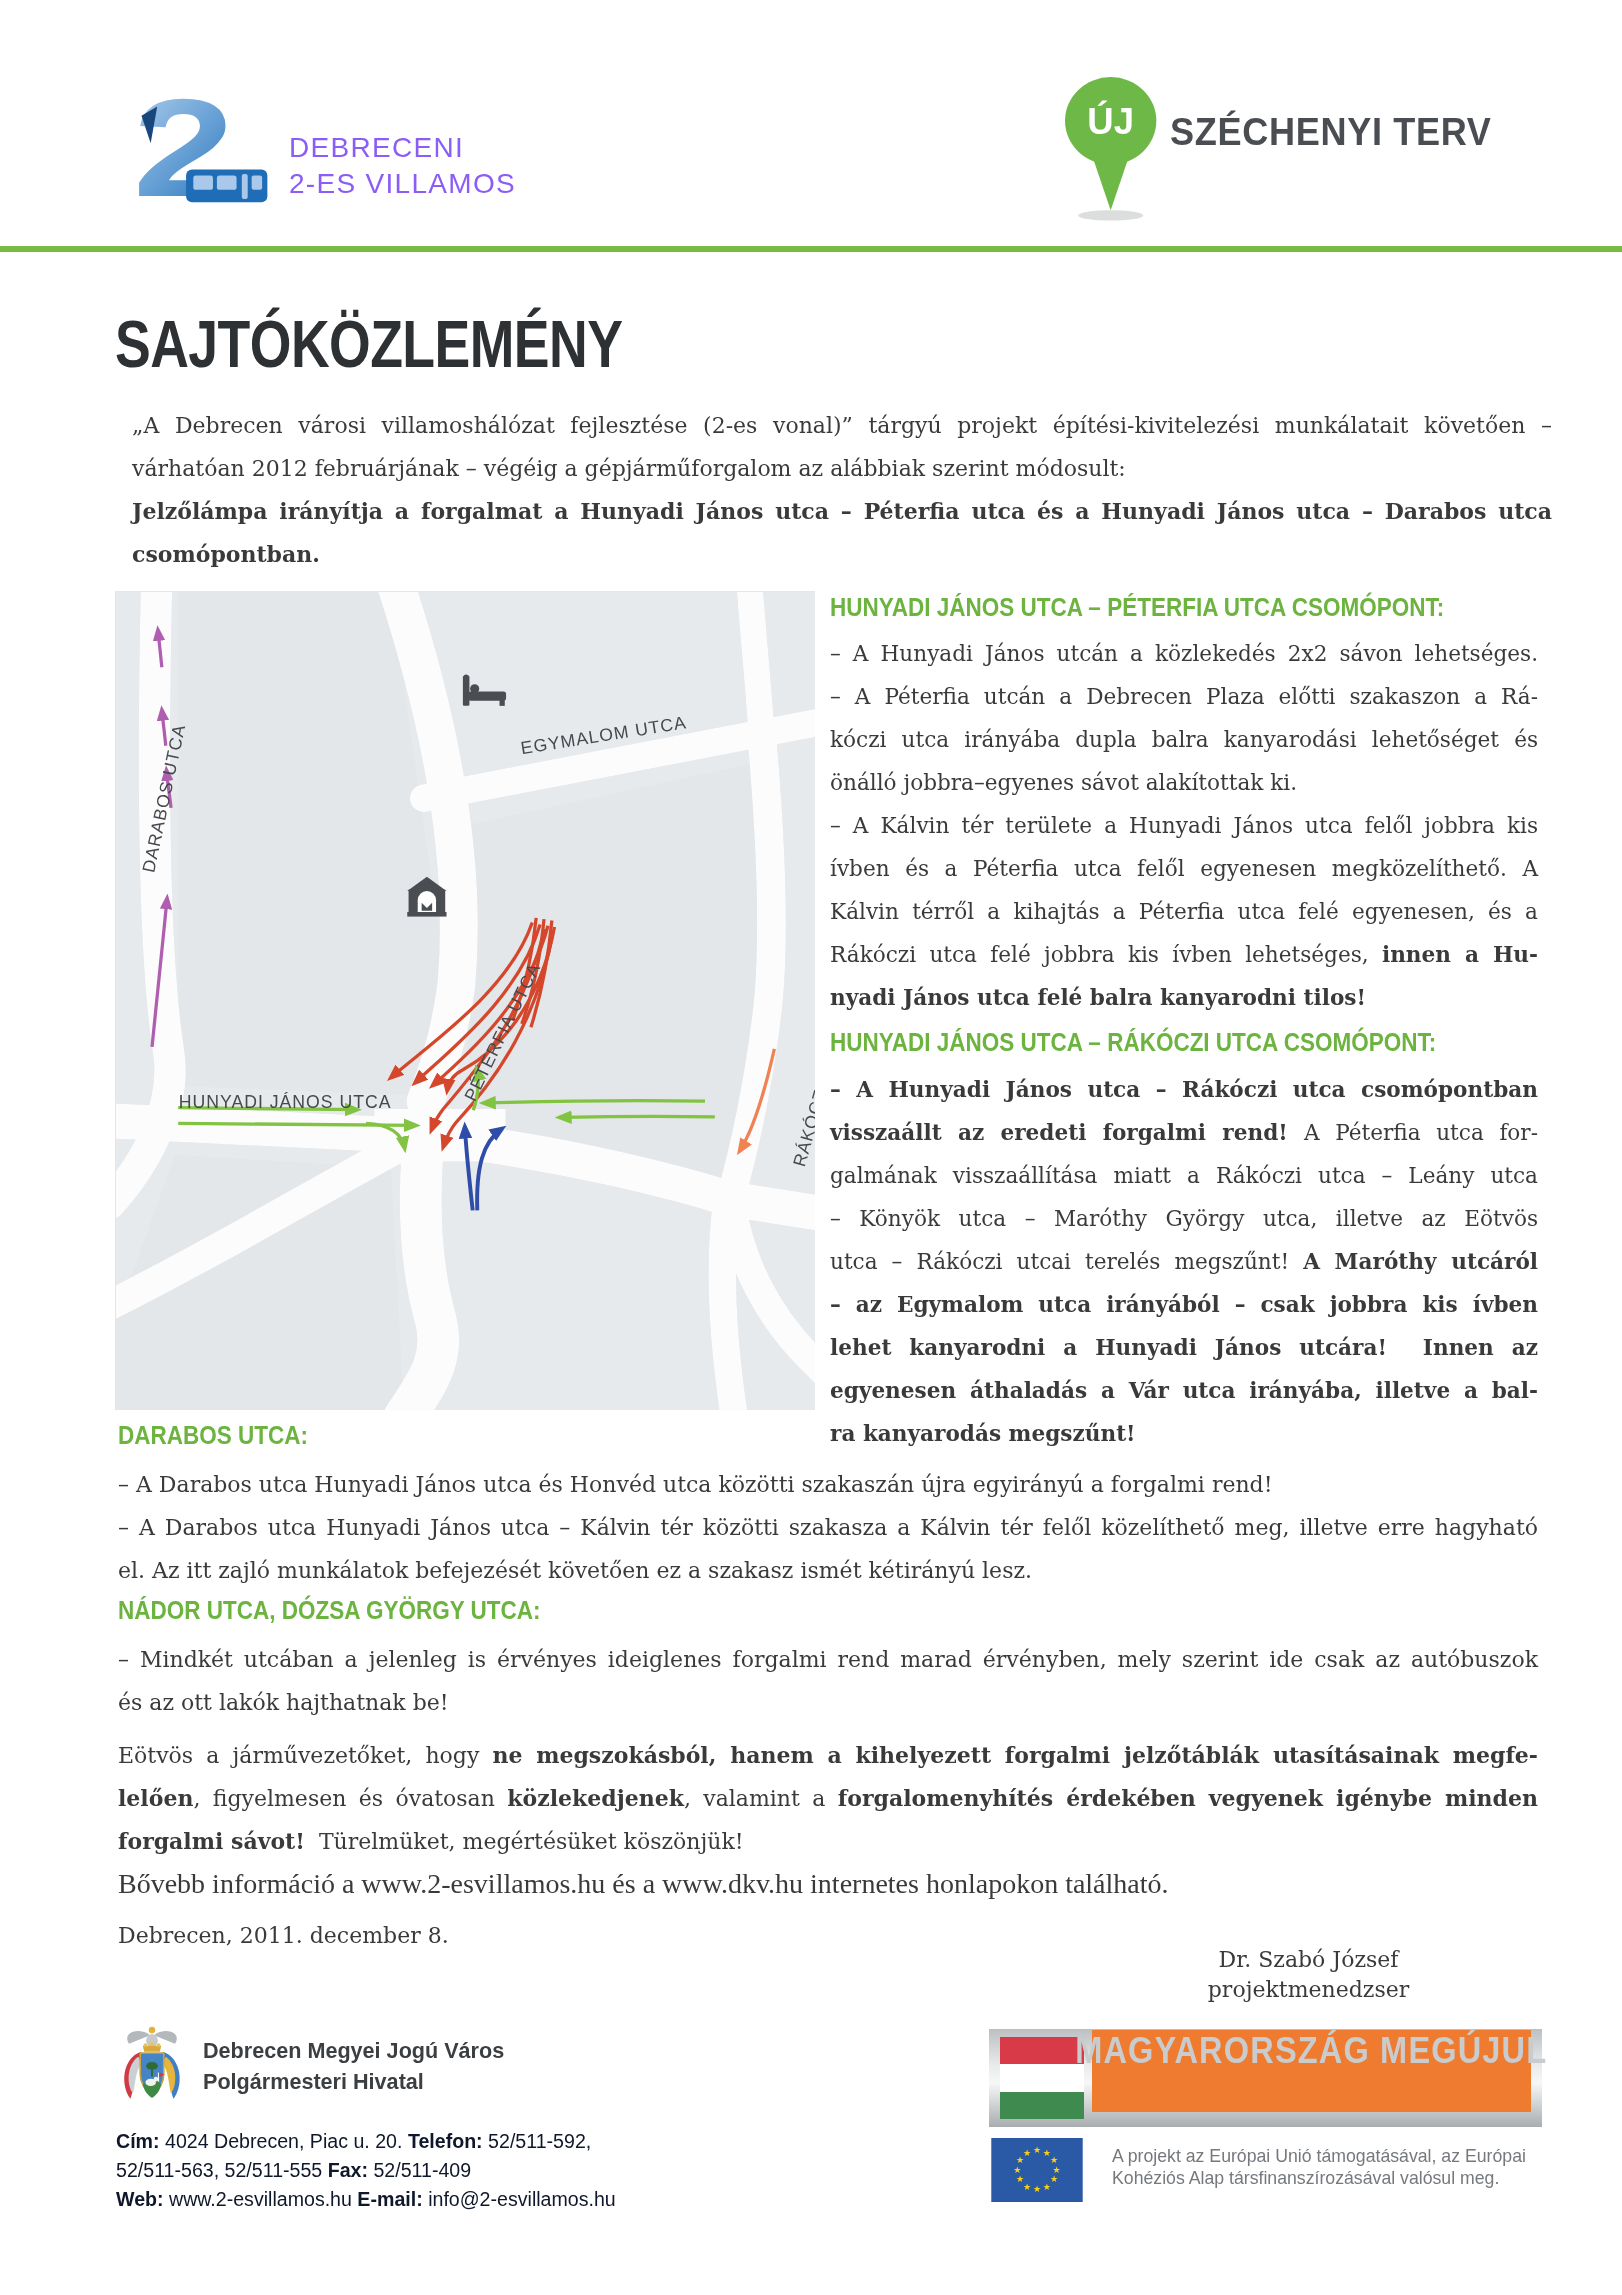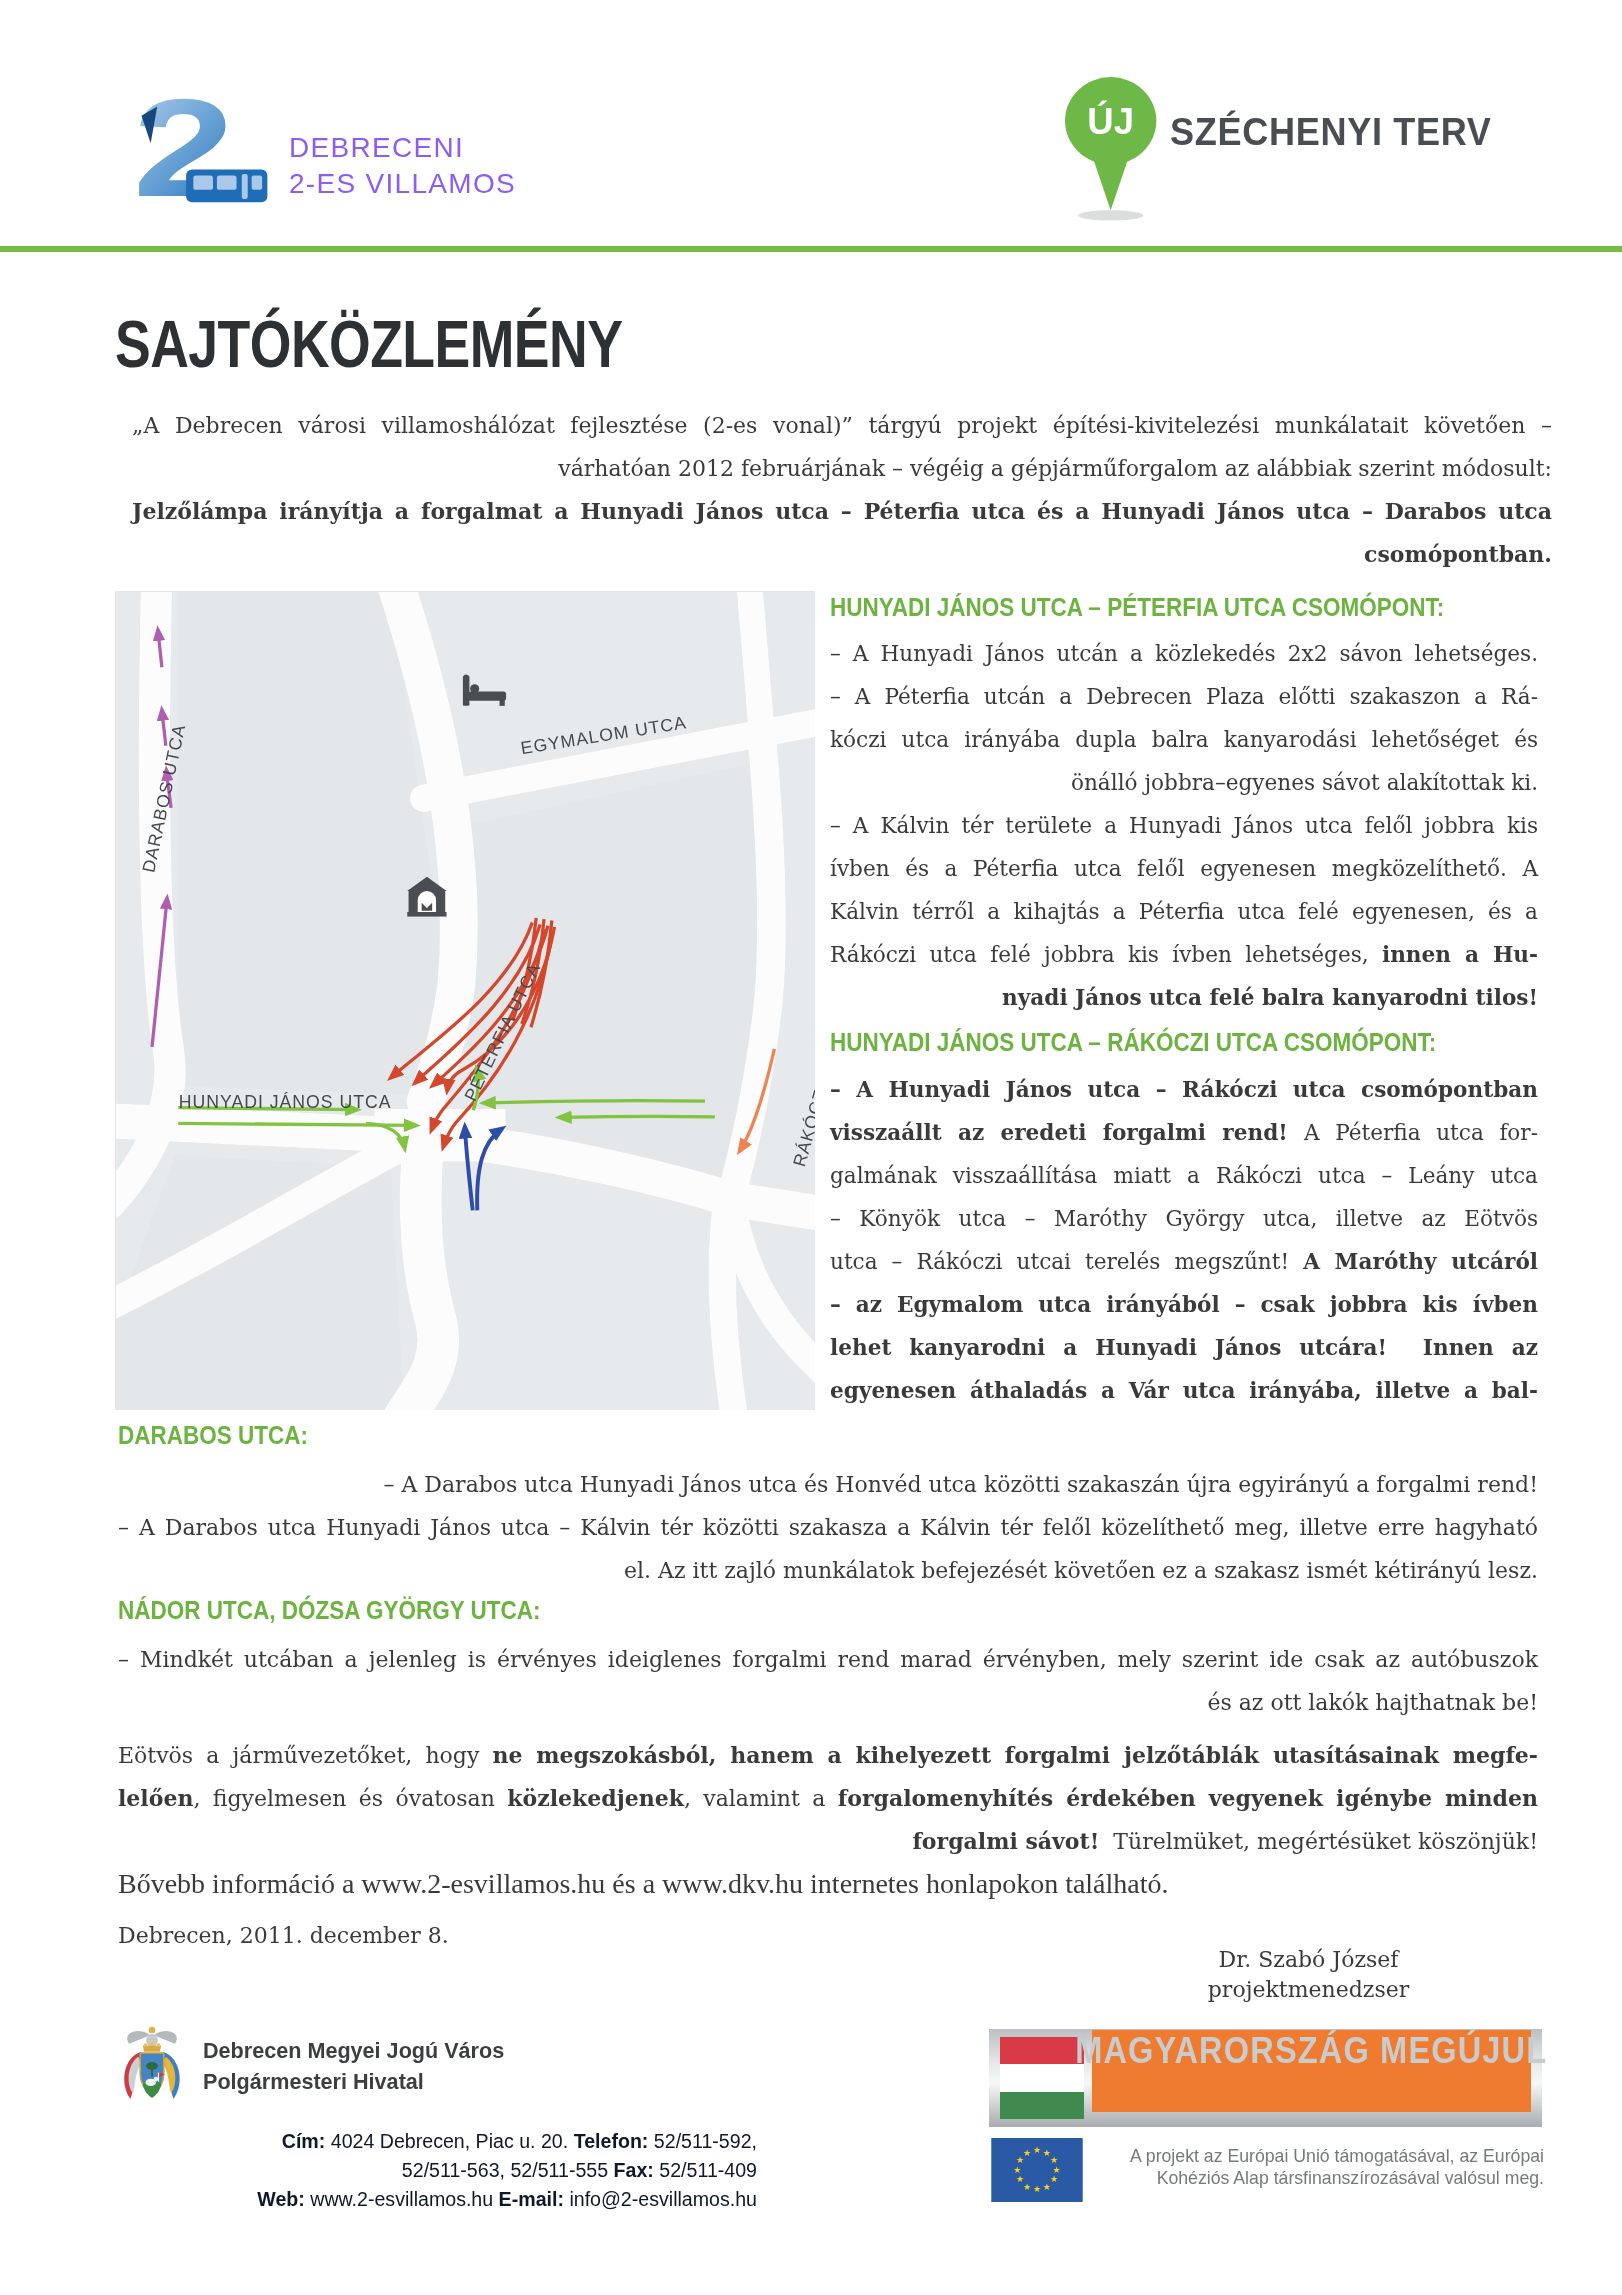--- a/index.html
+++ b/index.html
@@ -5,21 +5,21 @@
   html,body{margin:0;padding:0;}
   body{
     width:1623px;height:2295px;position:relative;background:#ffffff;
     font-family:"DejaVu Serif",serif;color:#3a3a3a;overflow:hidden;
   }
   .abs{position:absolute;}
   .sans{font-family:"Liberation Sans",sans-serif;}
   
   .tl{white-space:normal;}
   .jl{text-align:justify;text-align-last:justify;}
-  .nl{text-align:right;}
+  .nl{text-align:left;}
   .b{font-weight:bold;}
   .lh66 .tl{line-height:43px;}
   .lh64 .tl{line-height:42px;}
   .lh44 .tl{line-height:29px;}
   .lh33 .tl{line-height:21.6px;}
 
   .green-rule{left:0;top:246px;width:1623px;height:5.9px;background:#79ba45;}
 
   .brand-text{left:289px;top:130px;font-size:28px;line-height:36px;font-weight:500;
     color:#8b5cf6;letter-spacing:1.3px;}
@@ -254,20 +254,21 @@
   <div class="greenhead second">HUNYADI JÁNOS UTCA – RÁKÓCZI UTCA CSOMÓPONT:</div>
   <div class="block">
       <div class="tl jl"><span class="b">– A Hunyadi János utca – Rákóczi utca csomópontban</span></div>
       <div class="tl jl"><span class="b">visszaállt az eredeti forgalmi rend! </span><span>A Péterfia utca for-</span></div>
       <div class="tl jl"><span>galmának visszaállítása miatt a Rákóczi utca – Leány utca</span></div>
       <div class="tl jl"><span>– Könyök utca – Maróthy György utca, illetve az Eötvös</span></div>
       <div class="tl jl"><span>utca – Rákóczi utcai terelés megszűnt! </span><span class="b">A Maróthy utcáról</span></div>
       <div class="tl jl"><span class="b">– az Egymalom utca irányából – csak jobbra kis ívben</span></div>
       <div class="tl jl"><span class="b">lehet kanyarodni a Hunyadi János utcára! &nbsp;Innen az</span></div>
       <div class="tl jl"><span class="b">egyenesen áthaladás a Vár utca irányába, illetve a bal-</span></div>
+      <div class="tl nl"><span class="b">ra kanyarodás megszűnt!</span></div>
     </div>
 </div>
 
 <div class="abs fullsec lh66" style="top:1420px;">
   <div class="greenhead">DARABOS UTCA:</div>
   <div class="block">
       <div class="tl nl"><span>– A Darabos utca Hunyadi János utca és Honvéd utca közötti szakaszán újra egyirányú a forgalmi rend!</span></div>
       <div class="tl jl"><span>– A Darabos utca Hunyadi János utca – Kálvin tér közötti szakasza a Kálvin tér felől közelíthető meg, illetve erre hagyható</span></div>
       <div class="tl nl"><span>el. Az itt zajló munkálatok befejezését követően ez a szakasz ismét kétirányú lesz.</span></div>
     </div>

